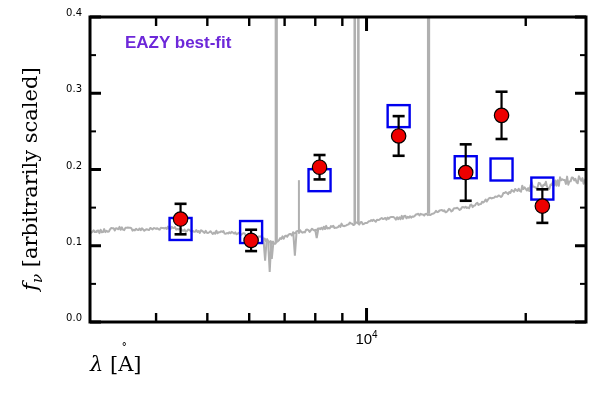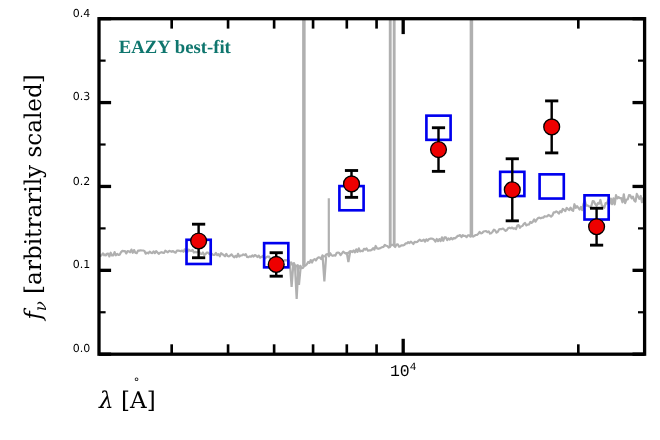--- a/index.html
+++ b/index.html
@@ -17,34 +17,34 @@
     font-family:"DejaVu Serif","Liberation Serif",serif;
     font-size:21px;color:#000;
     white-space:nowrap;
   }
   .xlabel{
     position:absolute;left:90px;top:352px;width:496px;
     font-family:"DejaVu Serif","Liberation Serif",serif;
     font-size:21px;color:#000;
   }
   .annot{
-    position:absolute;left:108px;top:33px;
-    font-size:17px;font-weight:bold;color:#0f766e;
-    font-family:Liberation Serif, serif;
+    position:absolute;left:125px;top:33px;
+    font-size:17px;font-weight:bold;color:#6d28d9;
+    font-family:Liberation Sans, sans-serif;
     letter-spacing:0px;
   }
   .ytick-label{
     position:absolute;width:46px;text-align:right;
     font-size:10px;color:#000;
     font-family:"DejaVu Sans","Liberation Sans",sans-serif;
   }
   .xtick-label{
     position:absolute;text-align:center;
     font-size:15px;color:#000;
-    font-family:Liberation Mono, monospace;
+    font-family:Liberation Sans, sans-serif;
   }
   .sup{font-size:10px;vertical-align:super;}
 </style>
 </head>
 <body>
 
 <div id="fig">
   <svg id="plot" width="600" height="400">
       <defs>
         <clipPath id="clip">

